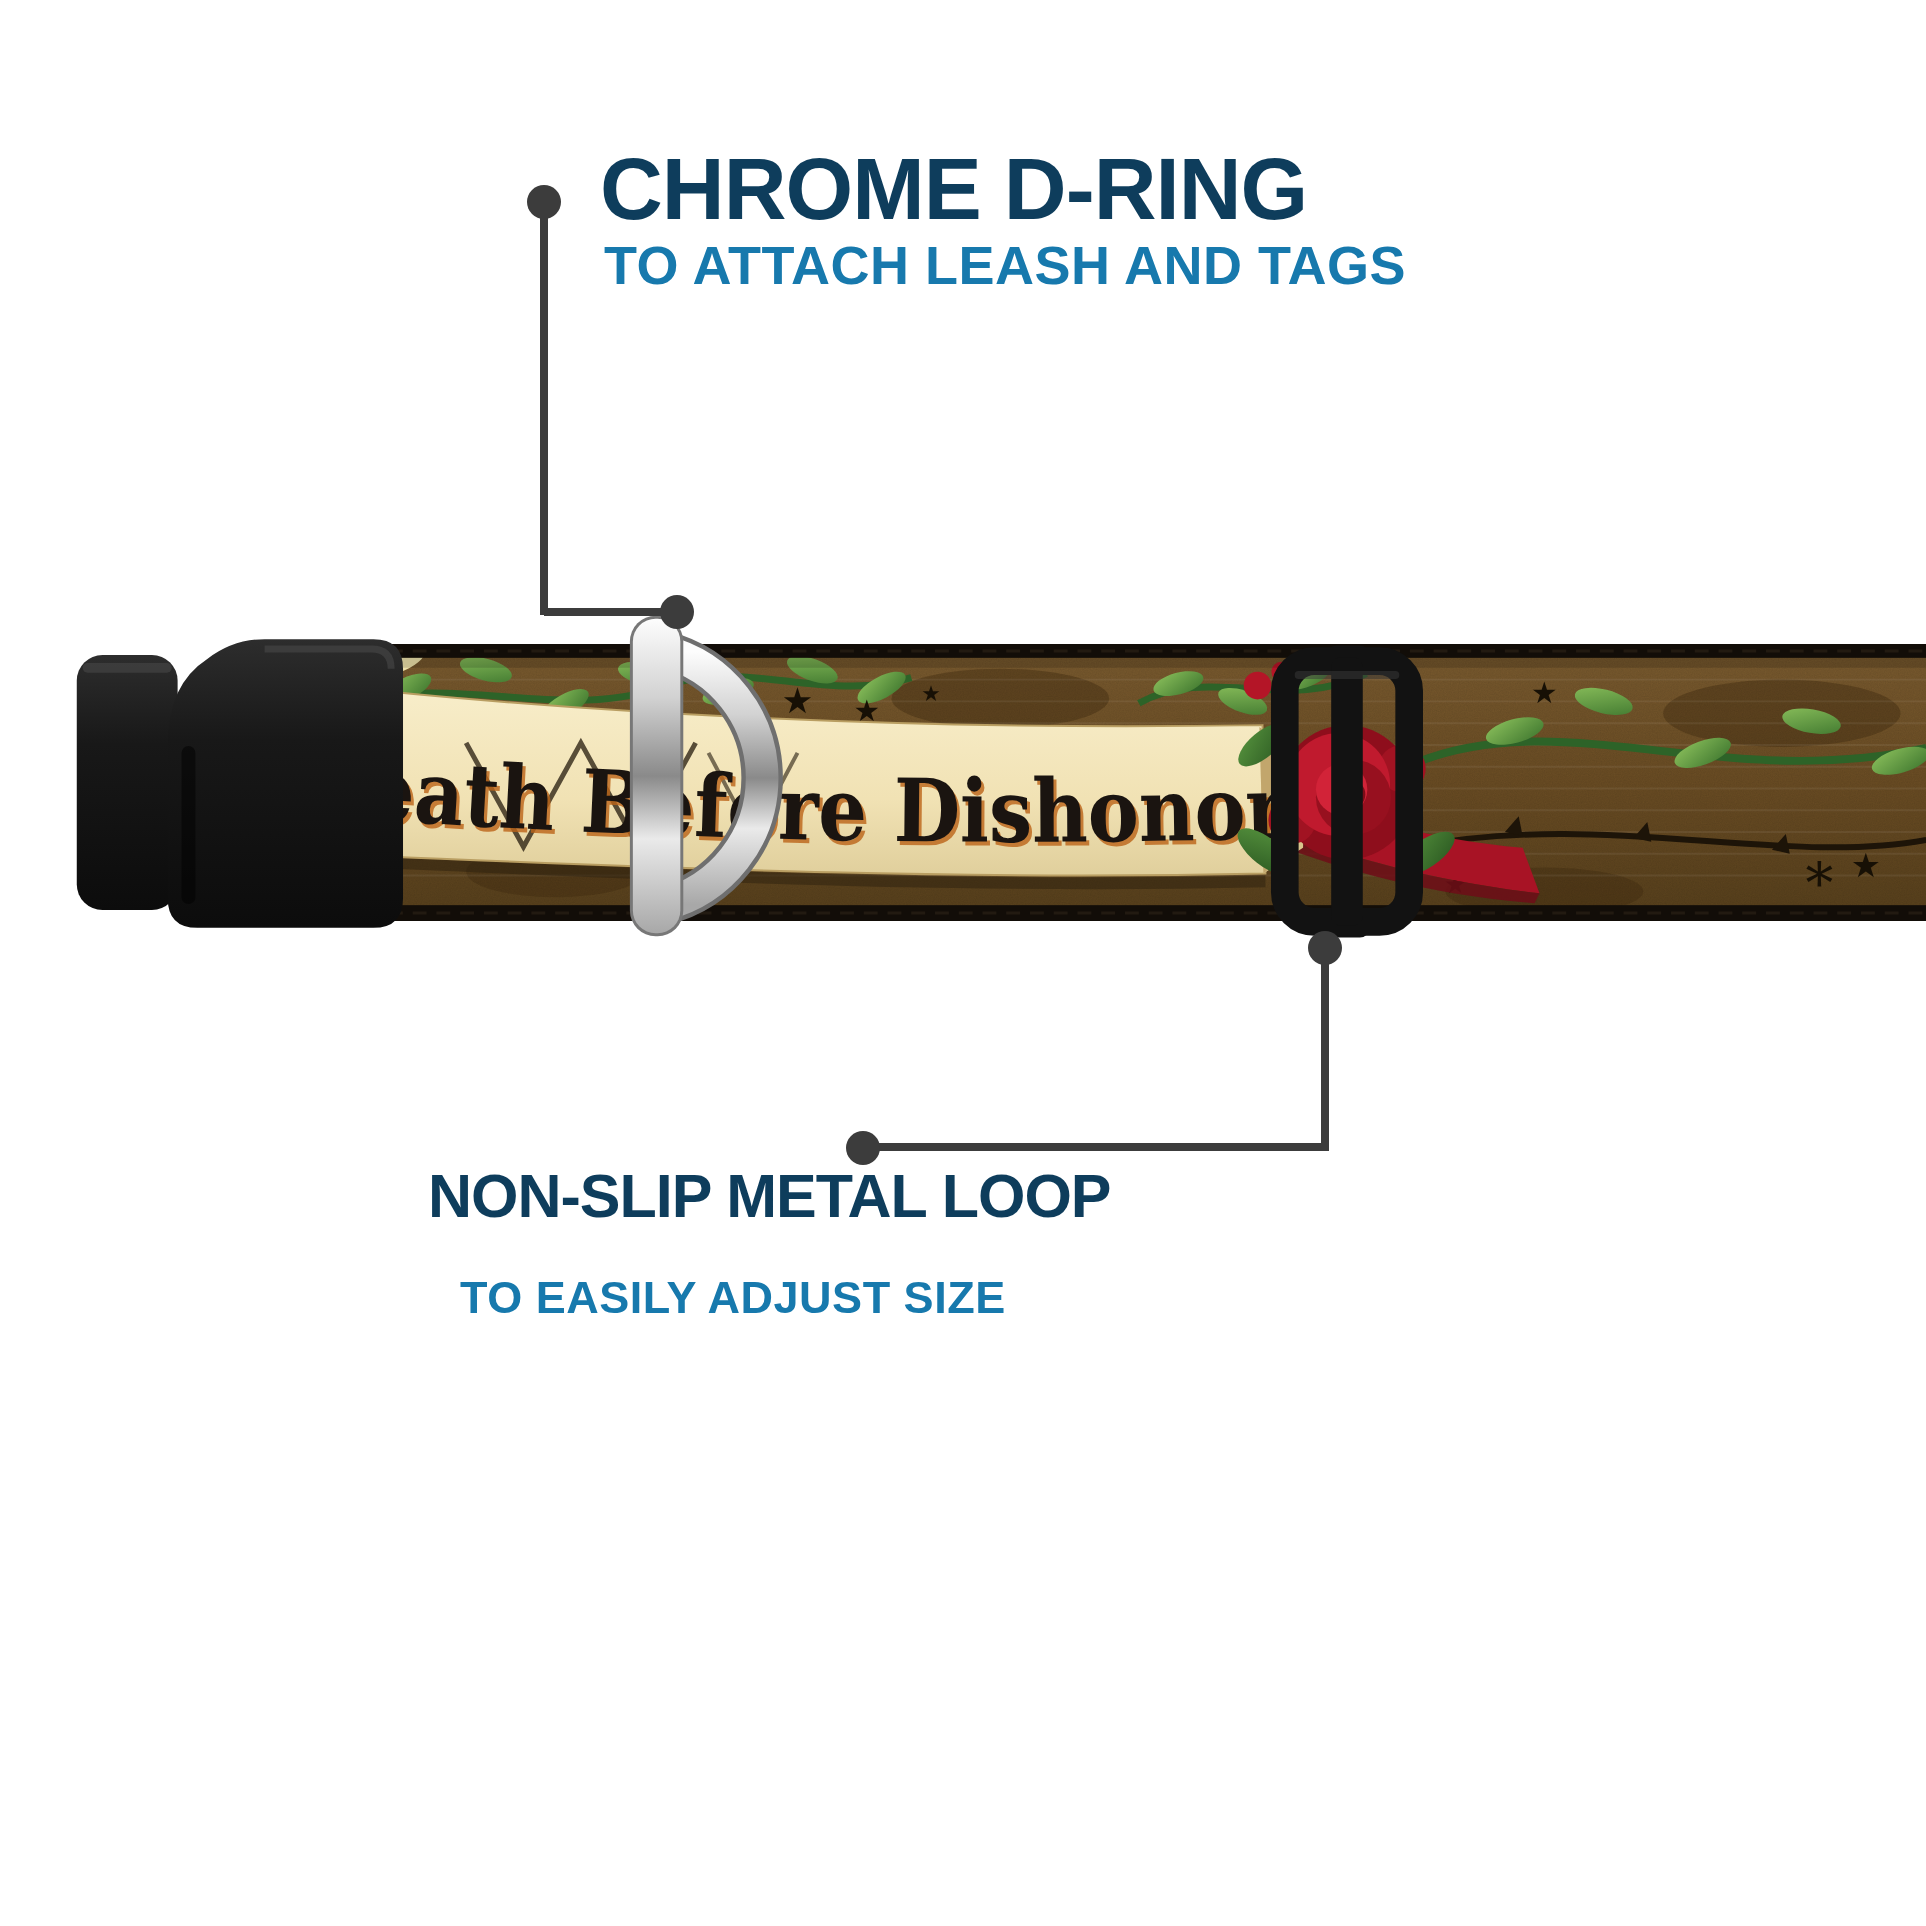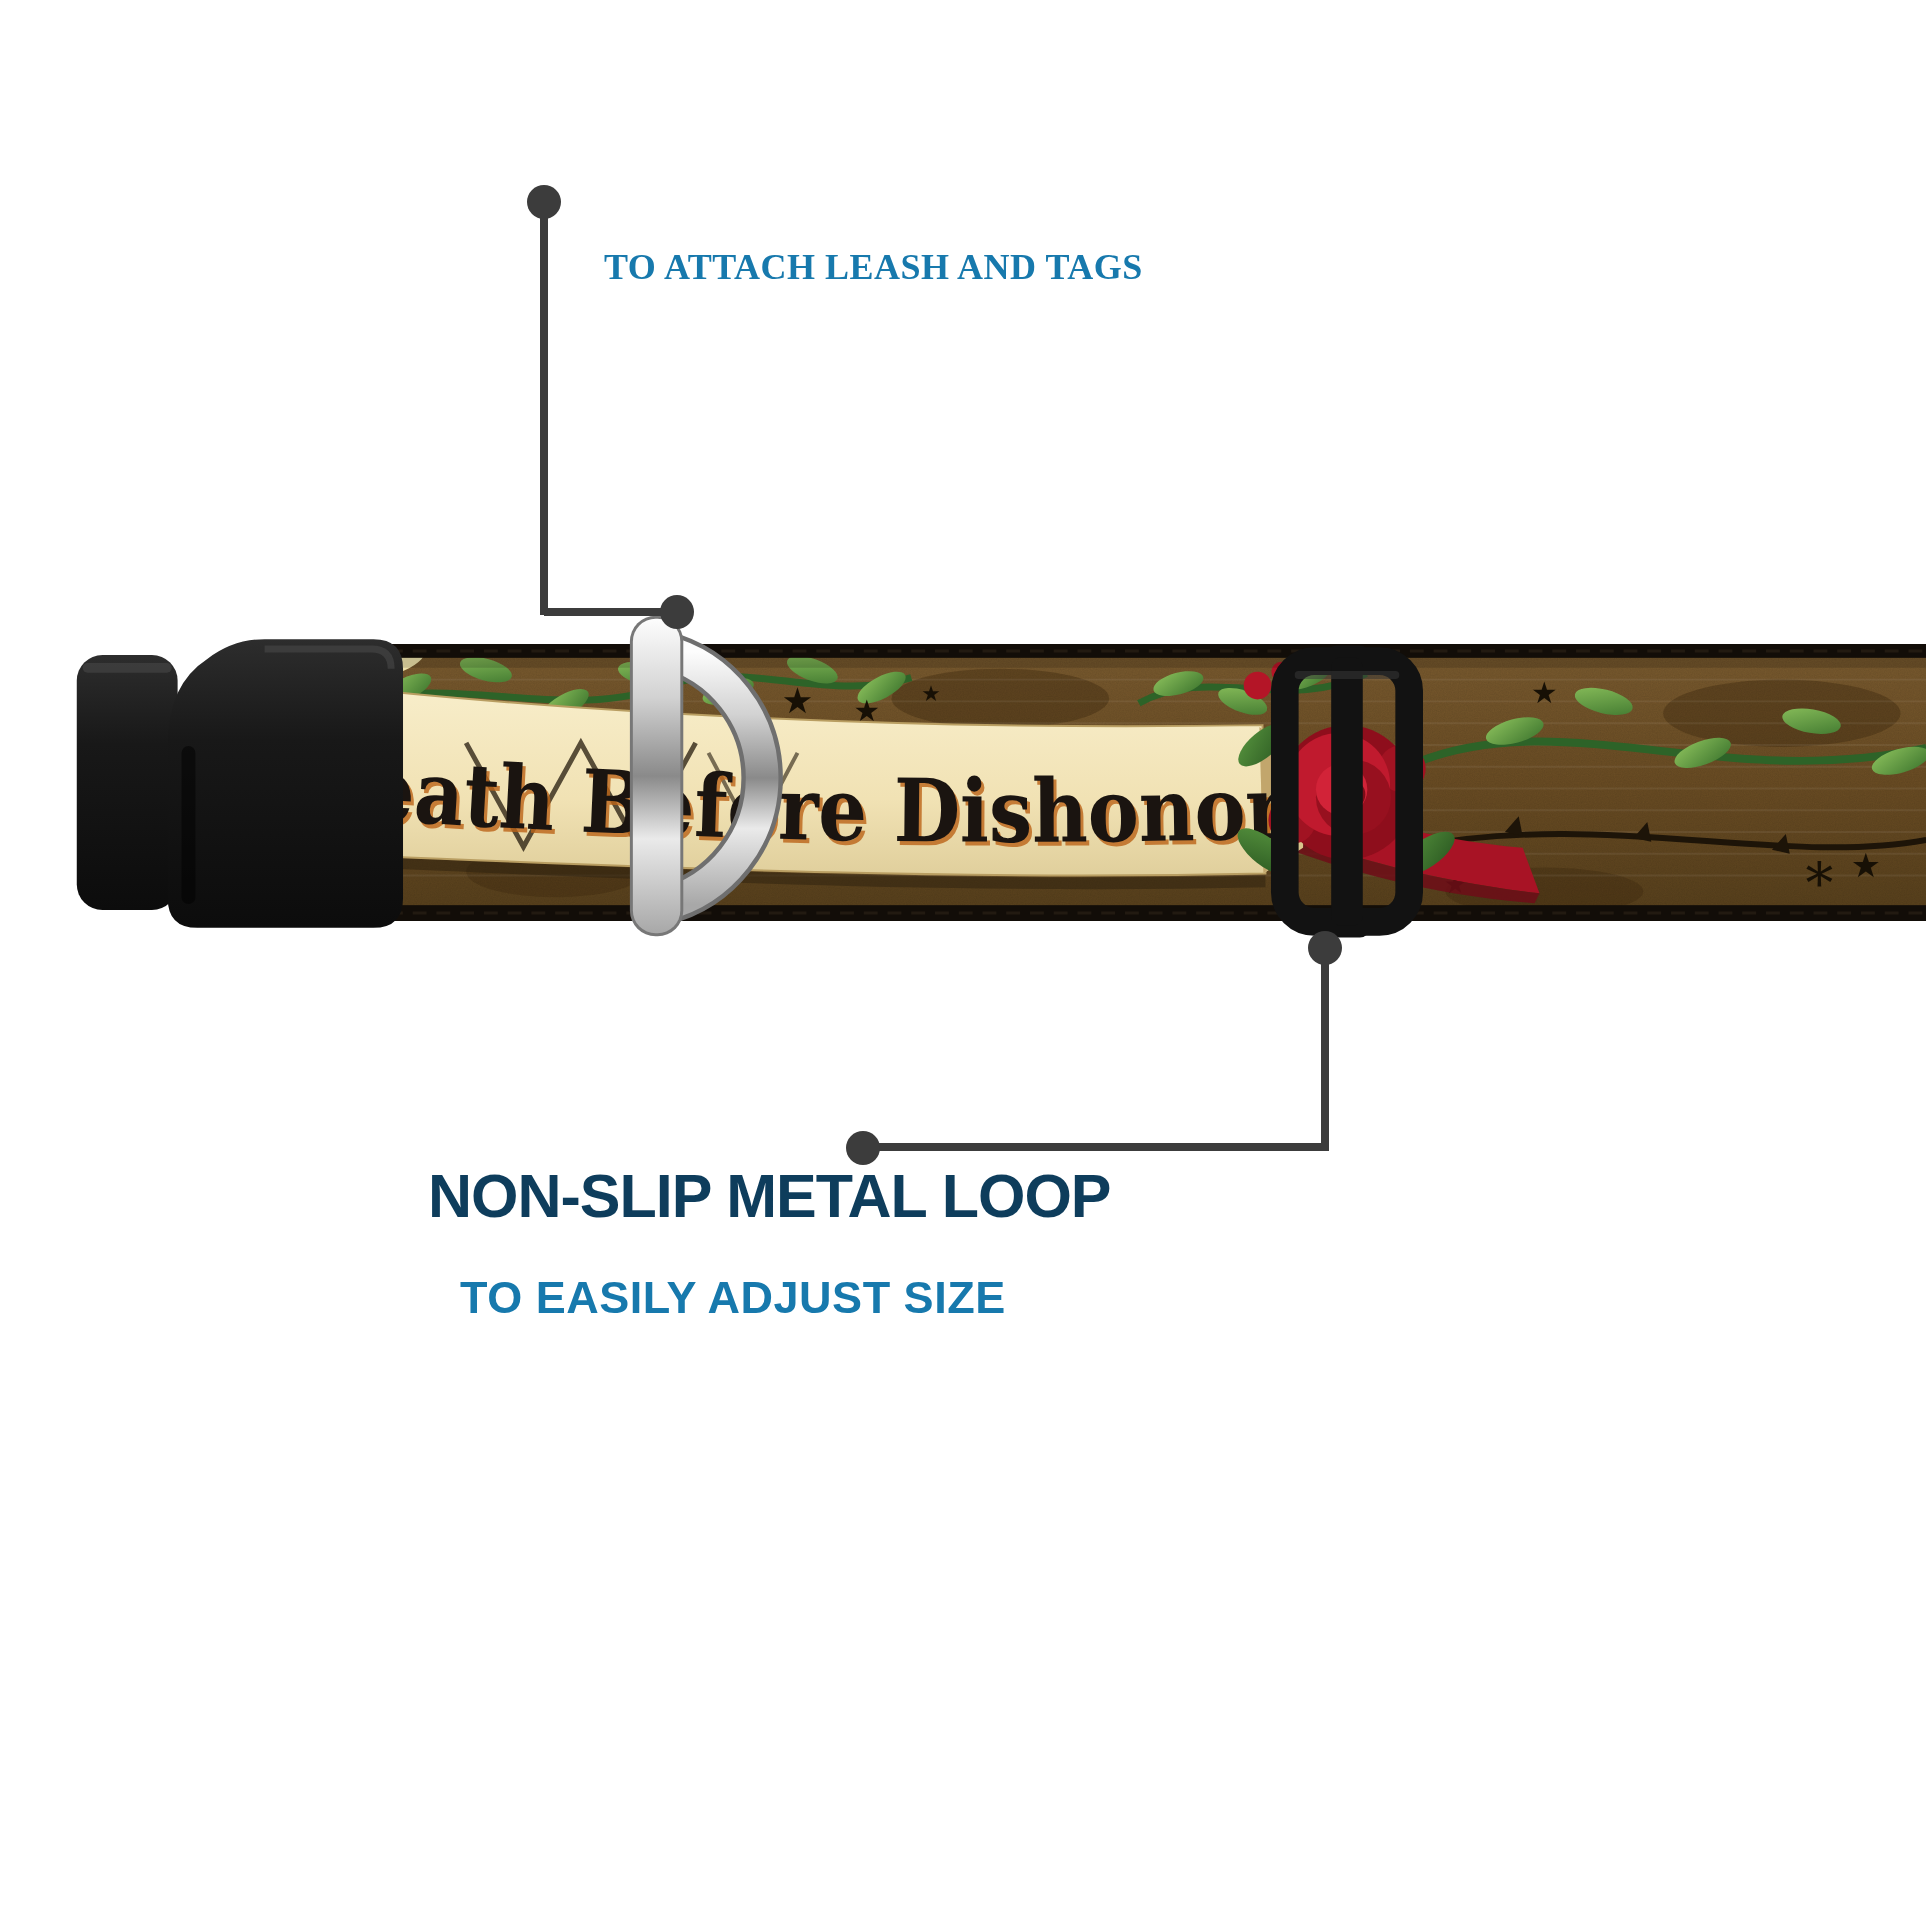--- a/index.html
+++ b/index.html
@@ -15,21 +15,21 @@
   .callout-sub{
     position:absolute;color:var(--subtitle-blue,#1779ad);font-weight:bold;
     letter-spacing:0.5px;white-space:nowrap;line-height:1;
   }
   .co-dot{
     position:absolute;width:34px;height:34px;border-radius:50%;
     background:var(--callout-line,#3c3c3c);z-index:6;
   }
   .co-line{position:absolute;background:var(--callout-line,#3c3c3c);z-index:6;}
   #title-top{left:600px;top:145px;font-size:87px;}
-  #sub-top{left:604px;top:249px;font-size:36px;font-family:Liberation Serif, serif;}
+  #sub-top{left:604px;top:238px;font-size:54px;}
   #title-bottom{left:428px;top:1166px;font-size:61px;}
   #sub-bottom{left:460px;top:1275px;font-size:45px;}
   .webbing{left:317px;top:644px;z-index:1;}
   .buckle{left:57px;top:627px;z-index:3;}
   .dring{left:592px;top:600px;z-index:3;}
   .slider{left:1269px;top:645px;z-index:3;}
 </style>
 </head>
 <body>
 
@@ -215,20 +215,21 @@
     <rect x="16" y="16" width="126" height="264" rx="30" fill="none" stroke="#121212" stroke-width="28"></rect>
     <rect x="63" y="12" width="32" height="272" rx="10" fill="#121212"></rect>
     <rect x="26" y="26" width="106" height="8" rx="4" fill="#3a3a3a" opacity="0.5"></rect>
   </svg>
 
   <div class="co-dot" style="left:527px;top:185px;"></div>
   <div class="co-line" style="left:540px;top:202px;width:8px;height:413px;"></div>
   <div class="co-line" style="left:544px;top:608px;width:137px;height:8px;"></div>
   <div class="co-dot" style="left:660px;top:595px;"></div>
 
+  <div id="title-top" class="callout-title">CHROME D-RING</div>
   <div id="sub-top" class="callout-sub">TO ATTACH LEASH AND TAGS</div>
 
   <div class="co-dot" style="left:1308px;top:931px;"></div>
   <div class="co-line" style="left:1321px;top:947px;width:8px;height:204px;"></div>
   <div class="co-line" style="left:863px;top:1143px;width:461px;height:8px;"></div>
   <div class="co-dot" style="left:846px;top:1131px;"></div>
 
   <div id="title-bottom" class="callout-title">NON-SLIP METAL LOOP</div>
   <div id="sub-bottom" class="callout-sub">TO EASILY ADJUST SIZE</div>
 

